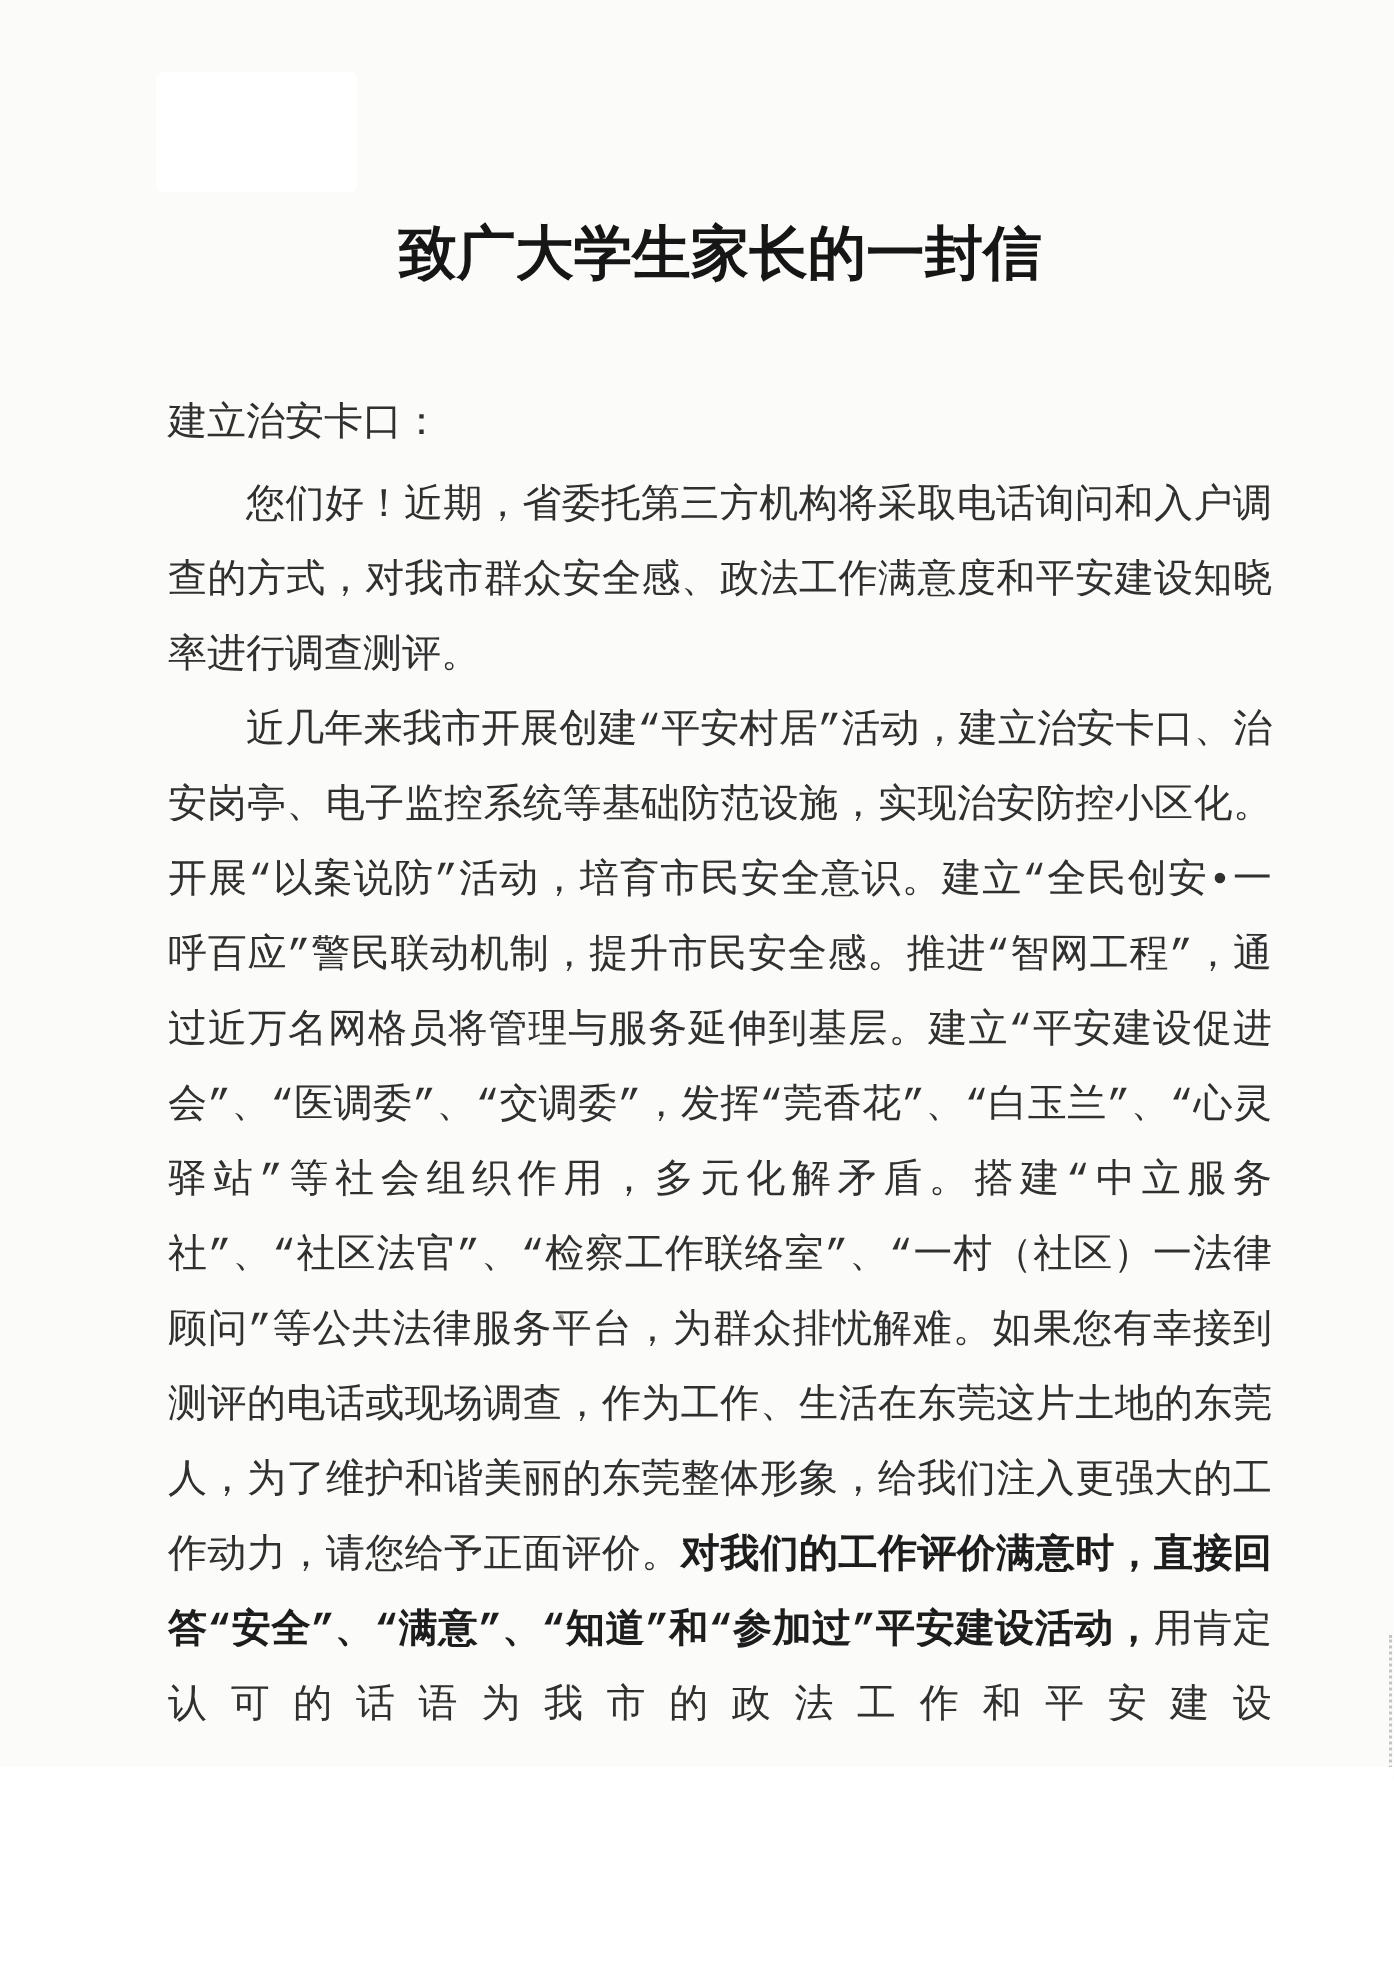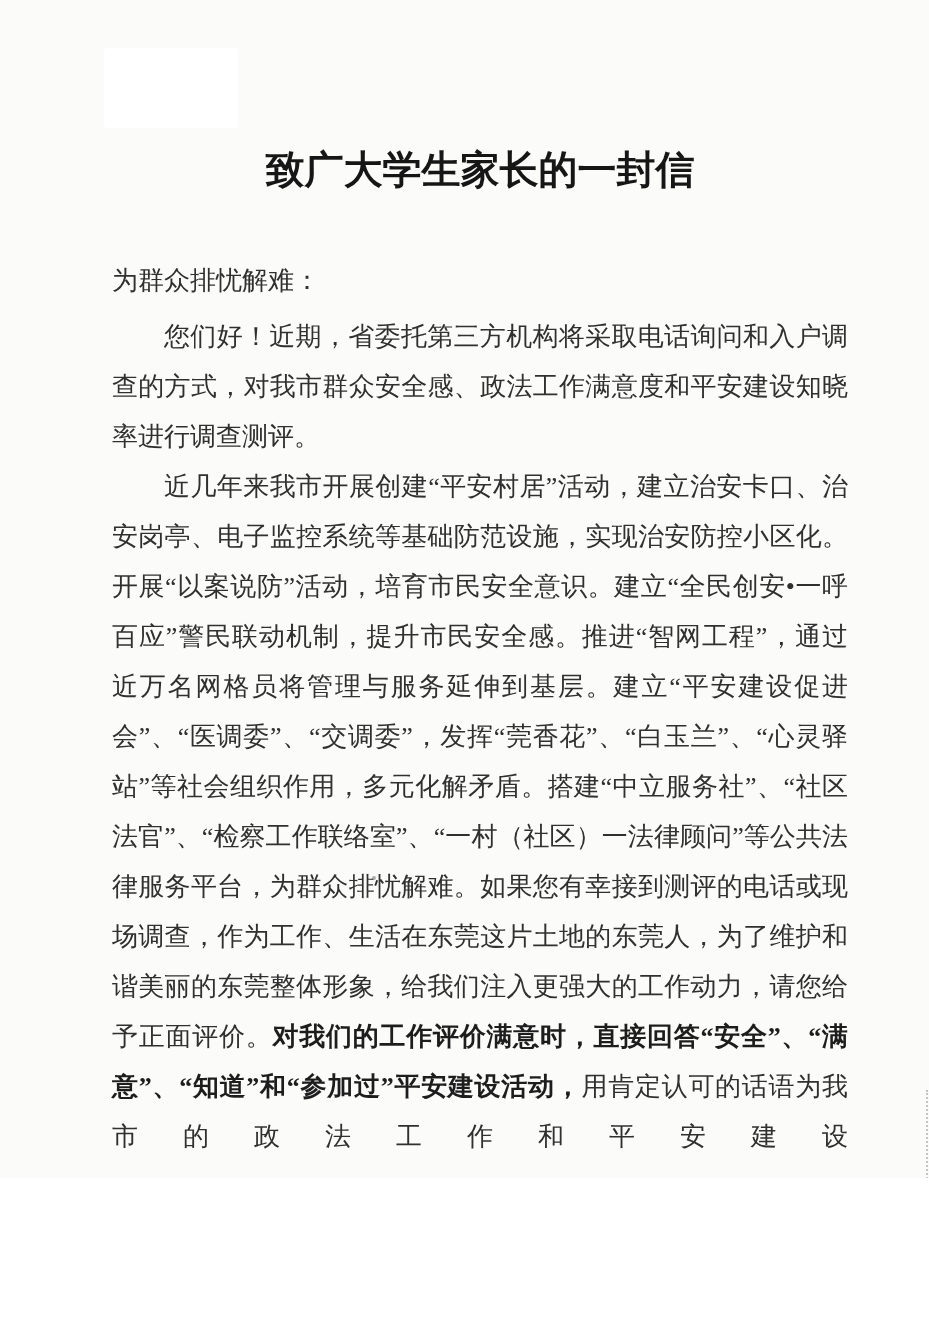--- a/index.html
+++ b/index.html
@@ -48,20 +48,21 @@
     color: #303030;
   }
   .body-para {
     margin: 0;
     font-size: 26px;
     line-height: 50px;
     text-align: justify;
     text-indent: 2em;
     color: #303030;
     word-break: break-all;
+    font-family: Liberation Mono, monospace;
   }
   .body-para.first {
     margin-top: 6px;
   }
   .body-para.continued {
     text-align-last: justify;
   }
   .body-para b {
     font-weight: bold;
     color: #1d1d1d;
@@ -90,21 +91,21 @@
 </style>
 </head>
 <body>
 
 <div class="page">
   <div class="white-patch"></div>
 
   <div class="content">
     <h1 class="letter-title">致广大学生家长的一封信</h1>
 
-    <p class="salutation">为群众排忧解难：</p>
+    <p class="salutation">建立治安卡口：</p>
 
     <p class="body-para first">您们好！近期，省委托第三方机构将采取电话询问和入户调查的方式，对我市群众安全感、政法工作满意度和平安建设知晓率进行调查测评。</p>
 
     <p class="body-para continued"><span>近几年来我市开展创建“平安村居”活动，建立治安卡口、治安岗亭、电子监控系统等基础防范设施，实现治安防控小区化。开展“以案说防”活动，培育市民安全意识。建立“全民创安•一呼百应”警民联动机制，提升市民安全感。推进“智网工程”，通过近万名网格员将管理与服务延伸到基层。建立“平安建设促进会”、“医调委”、“交调委”，发挥“莞香花”、“白玉兰”、“心灵驿站”等社会组织作用，多元化解矛盾。搭建“中立服务社”、“社区法官”、“检察工作联络室”、“一村（社区）一法律顾问”等公共法律服务平台，为群众排忧解难。如果您有幸接到测评的电话或现场调查，作为工作、生活在东莞这片土地的东莞人，为了维护和谐美丽的东莞整体形象，给我们注入更强大的工作动力，请您给予正面评价。</span><b>对我们的工作评价满意时，直接回答“安全”、“满意”、“知道”和“参加过”平安建设活动，</b><span>用肯定认可的话语为我市的政法工作和平安建设</span></p>
   </div>
 
   <div class="edge-artifact"></div>
   <div class="speckle"></div>
 </div>
 

